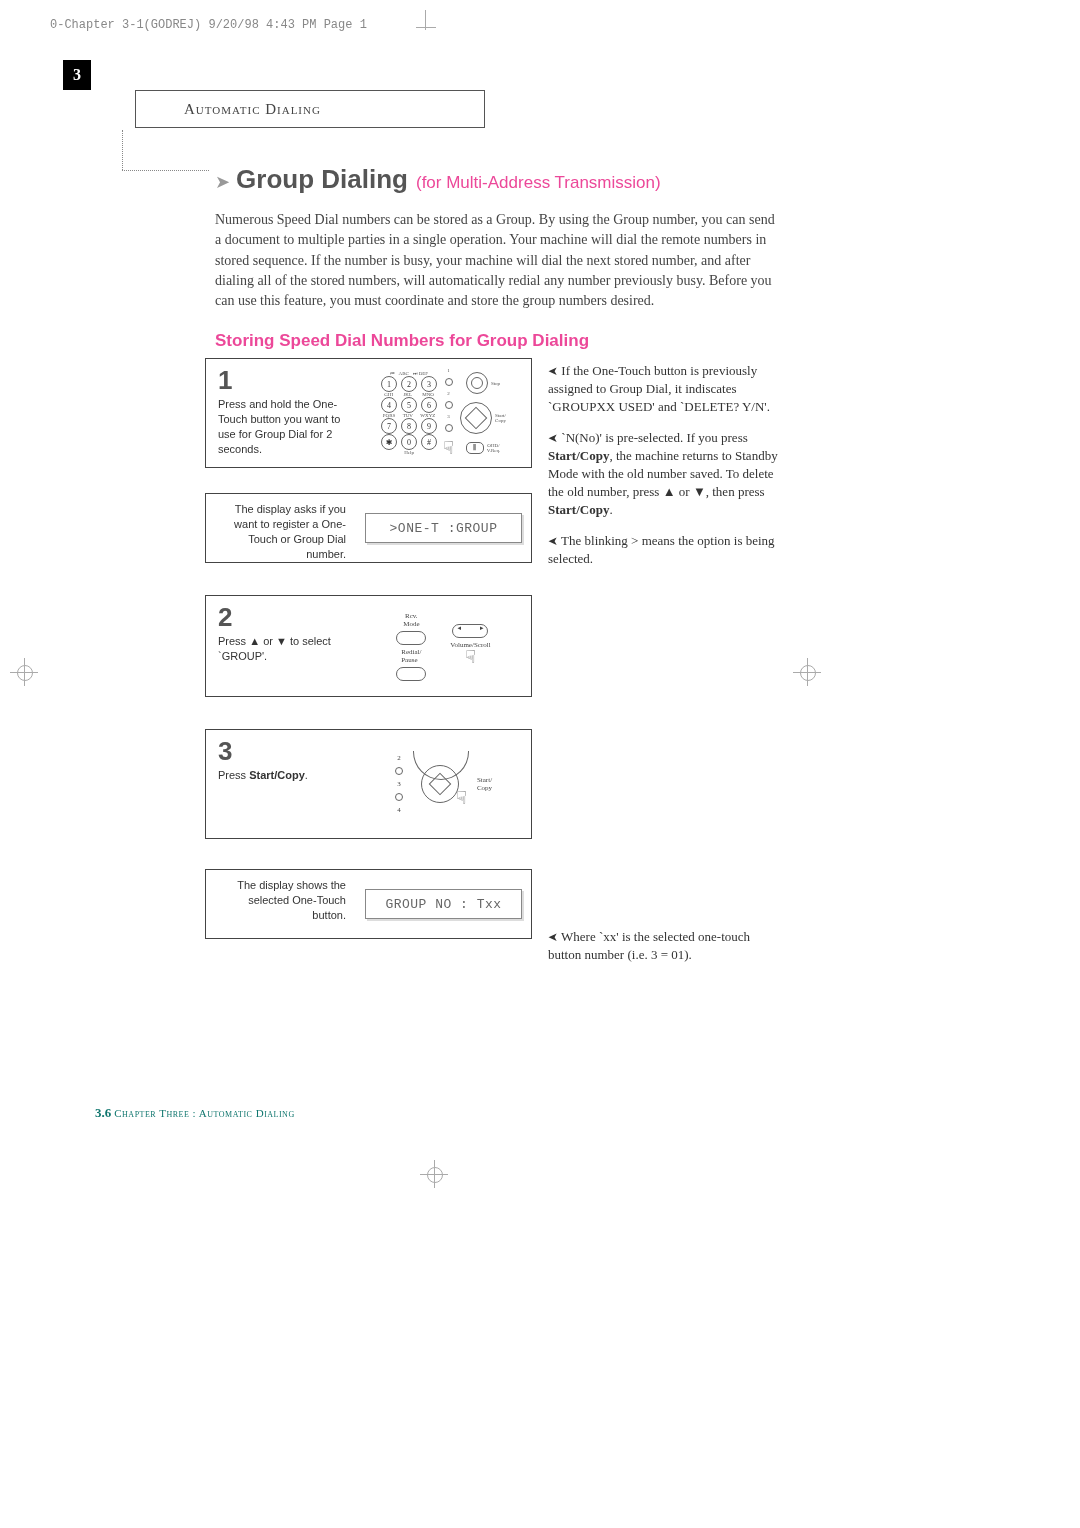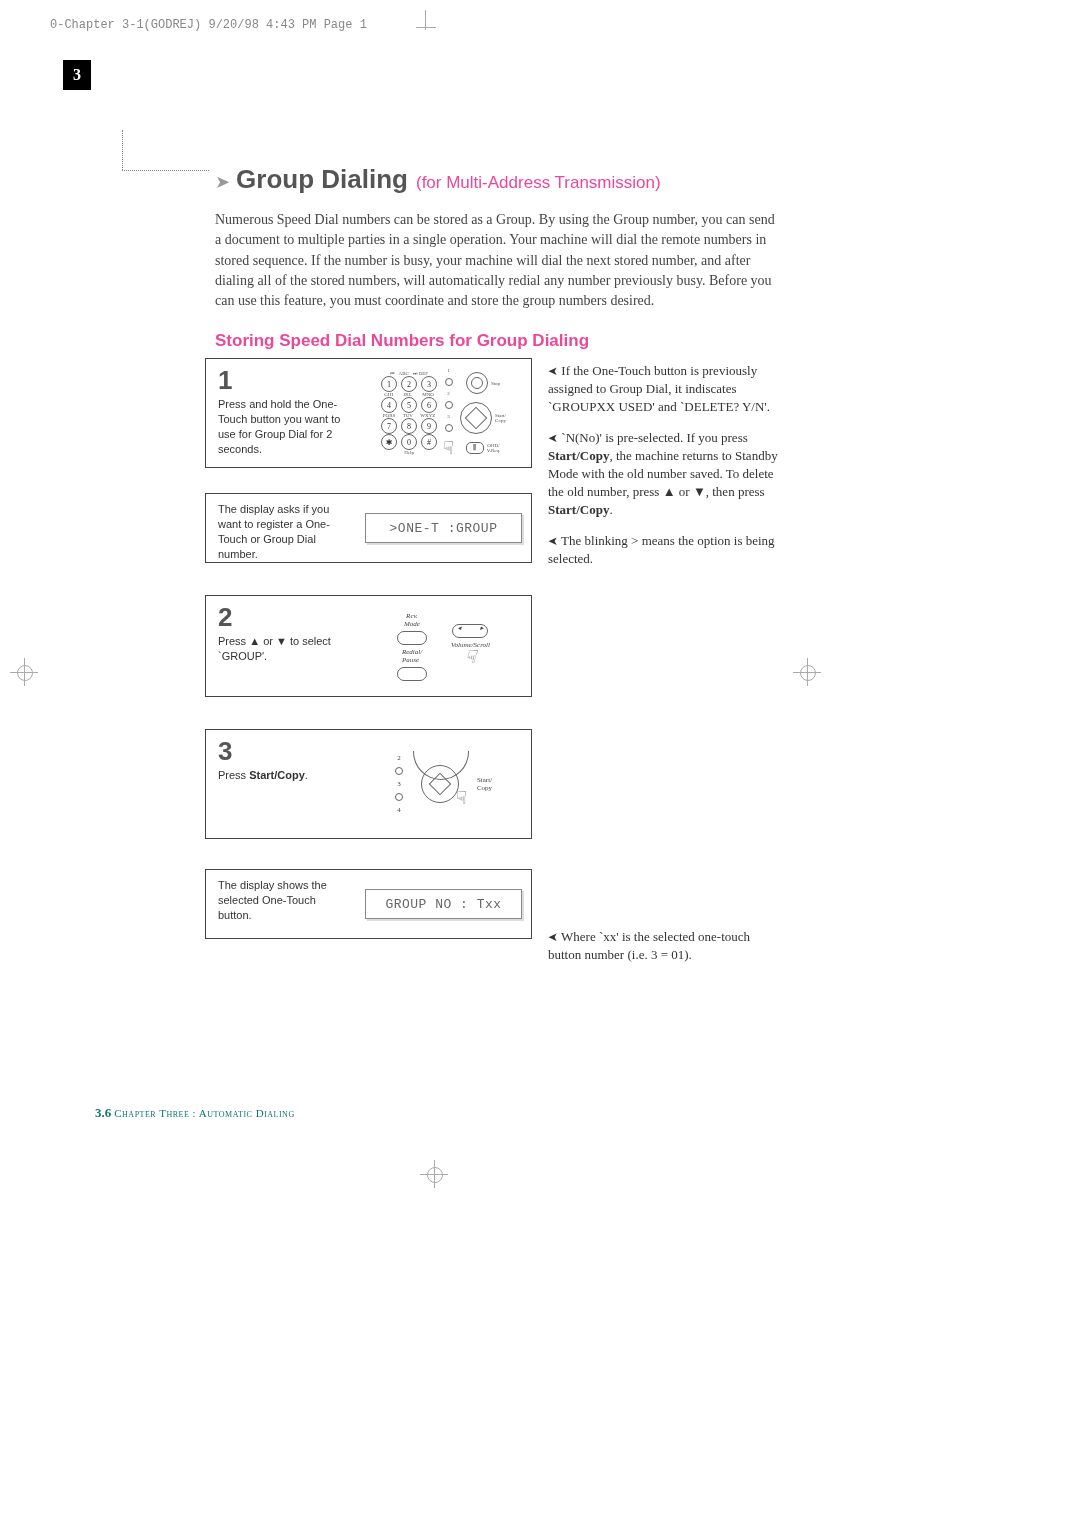--- a/index.html
+++ b/index.html
@@ -141,20 +141,21 @@
     display: flex;
   }
   .step-block.short {
     height: 108px;
   }
   .step-block.med {
     height: 100px;
   }
   .step-block.small {
     height: 68px;
+    text-align: right;
   }
   .step-left {
     width: 128px;
     padding: 8px 10px 8px 12px;
     font-family: Arial, sans-serif;
     font-size: 11px;
     line-height: 1.35;
     color: #333;
   }
   .step-num {
@@ -308,21 +309,20 @@
     height: 12px;
     border: 1px solid #666;
     border-radius: 8px;
   }
   .step2-graphic {
     display: flex;
     gap: 24px;
     align-items: center;
     font-size: 7px;
     color: #444;
-    font-style: italic;
   }
   .step2-col {
     display: flex;
     flex-direction: column;
     align-items: center;
     gap: 3px;
   }
   .step3-graphic {
     display: flex;
     gap: 18px;
@@ -351,20 +351,21 @@
 <body>
 
 <div class="page">
 
   <div class="header-line">0-Chapter 3-1(GODREJ)  9/20/98 4:43 PM  Page 1</div>
 
   <div class="crop-mark-top"></div>
 
   <div class="tab">3</div>
 
+  <div class="chapter-box">Automatic Dialing</div>
 
   <div class="dotted-line-v"></div>
   <div class="dotted-line-h"></div>
 
   <div class="main">
     <div class="heading-row">
       <span class="arrow-bullet">➤</span>
       <span class="main-heading">Group Dialing</span>
       <span class="main-sub">(for Multi-Address Transmission)</span>
     </div>

